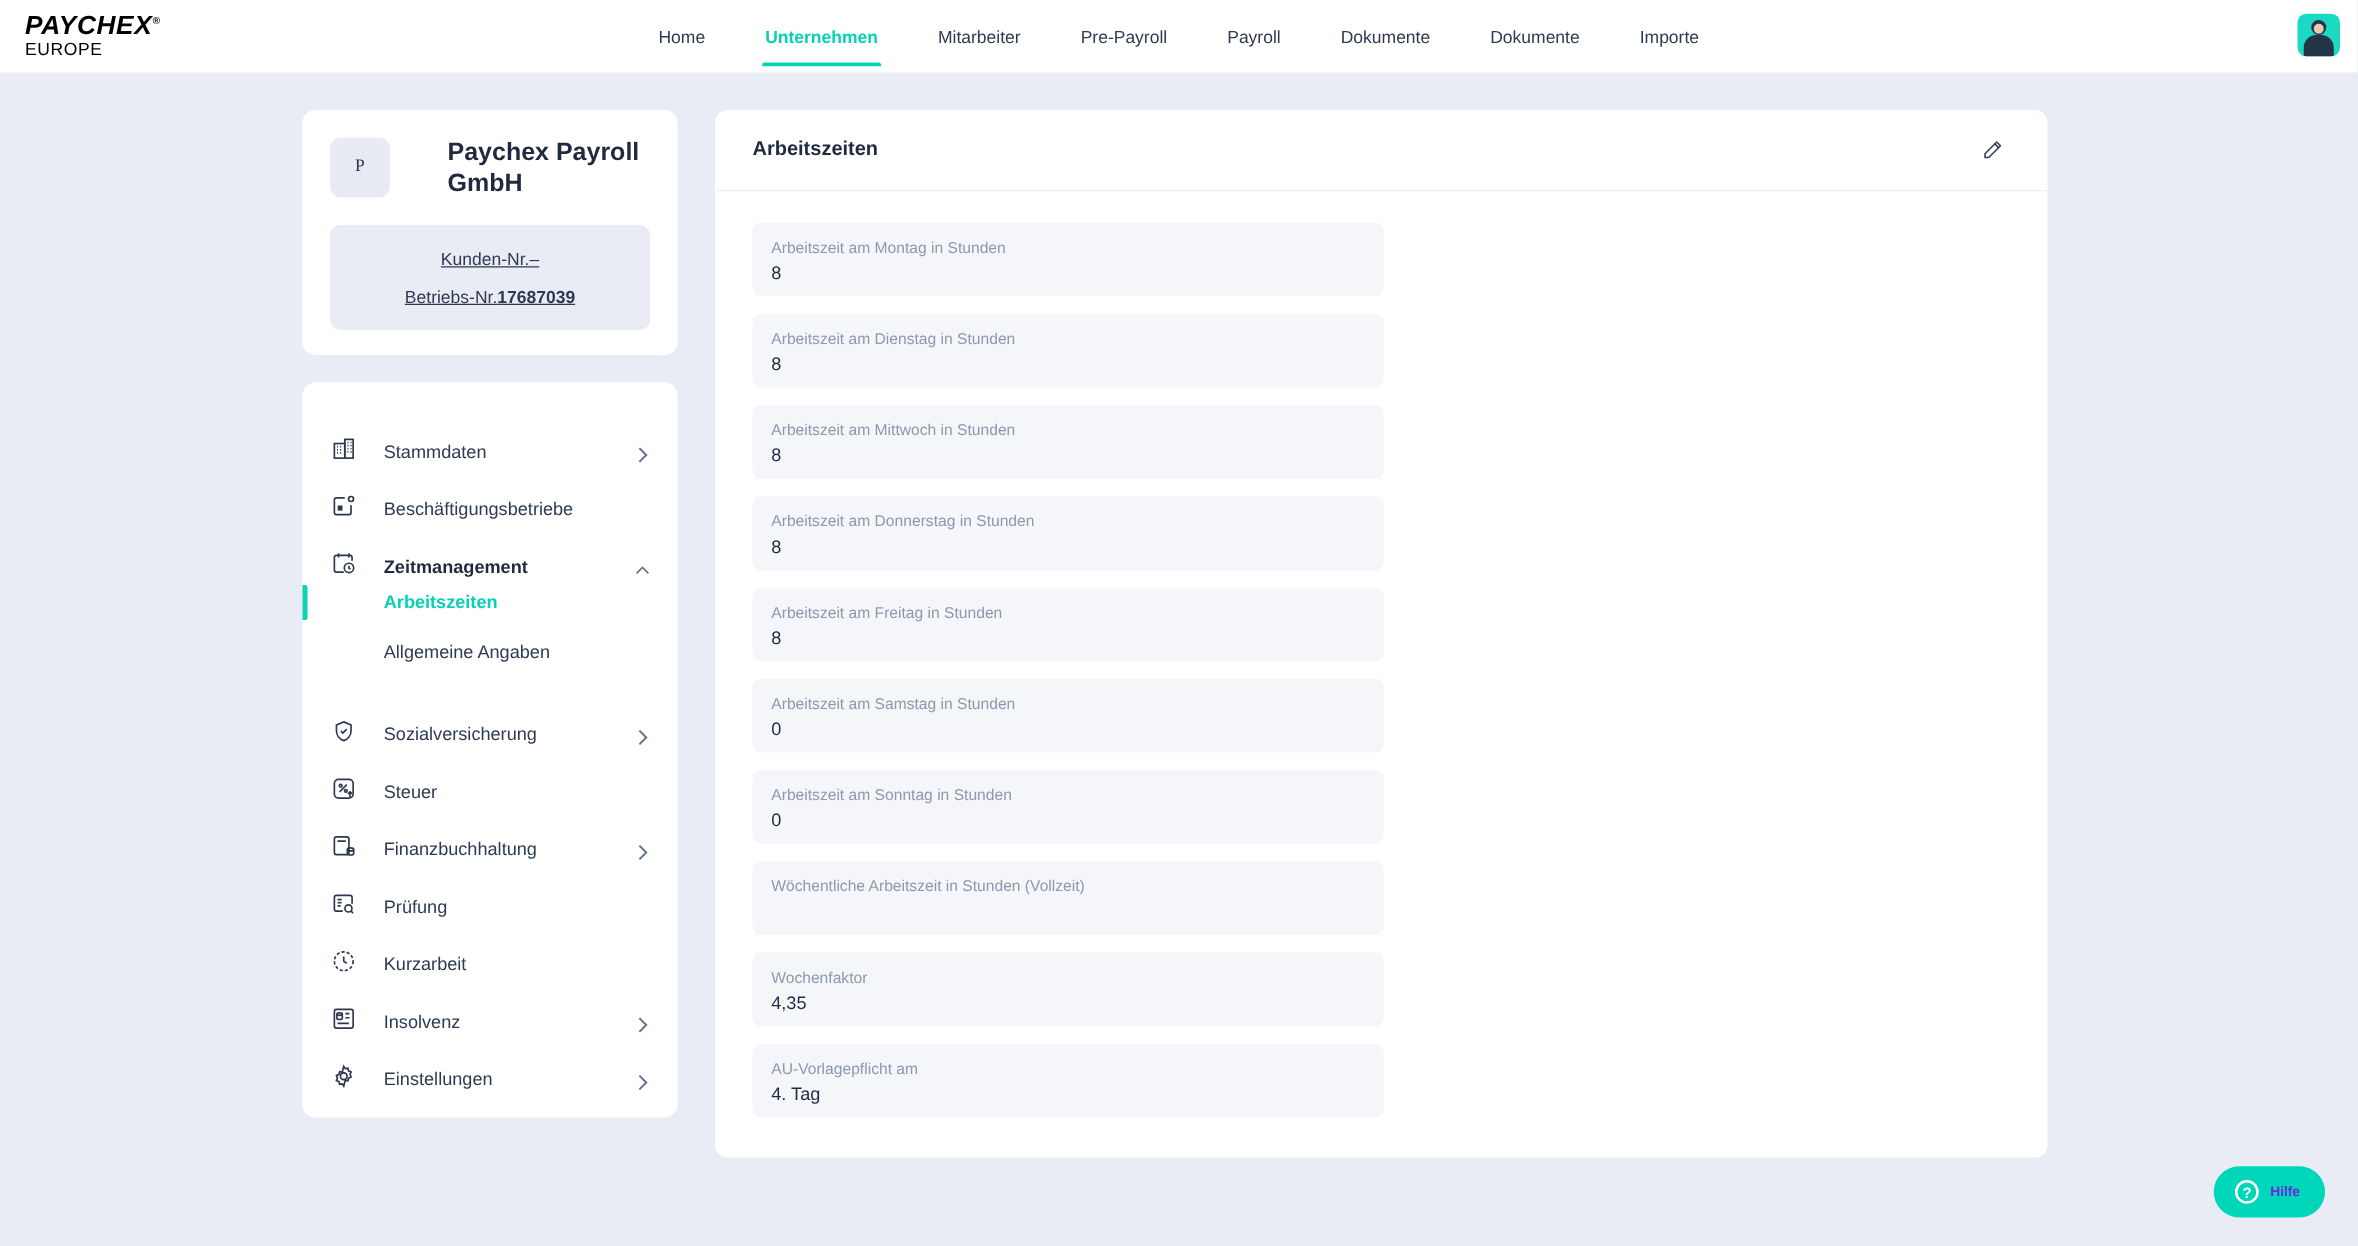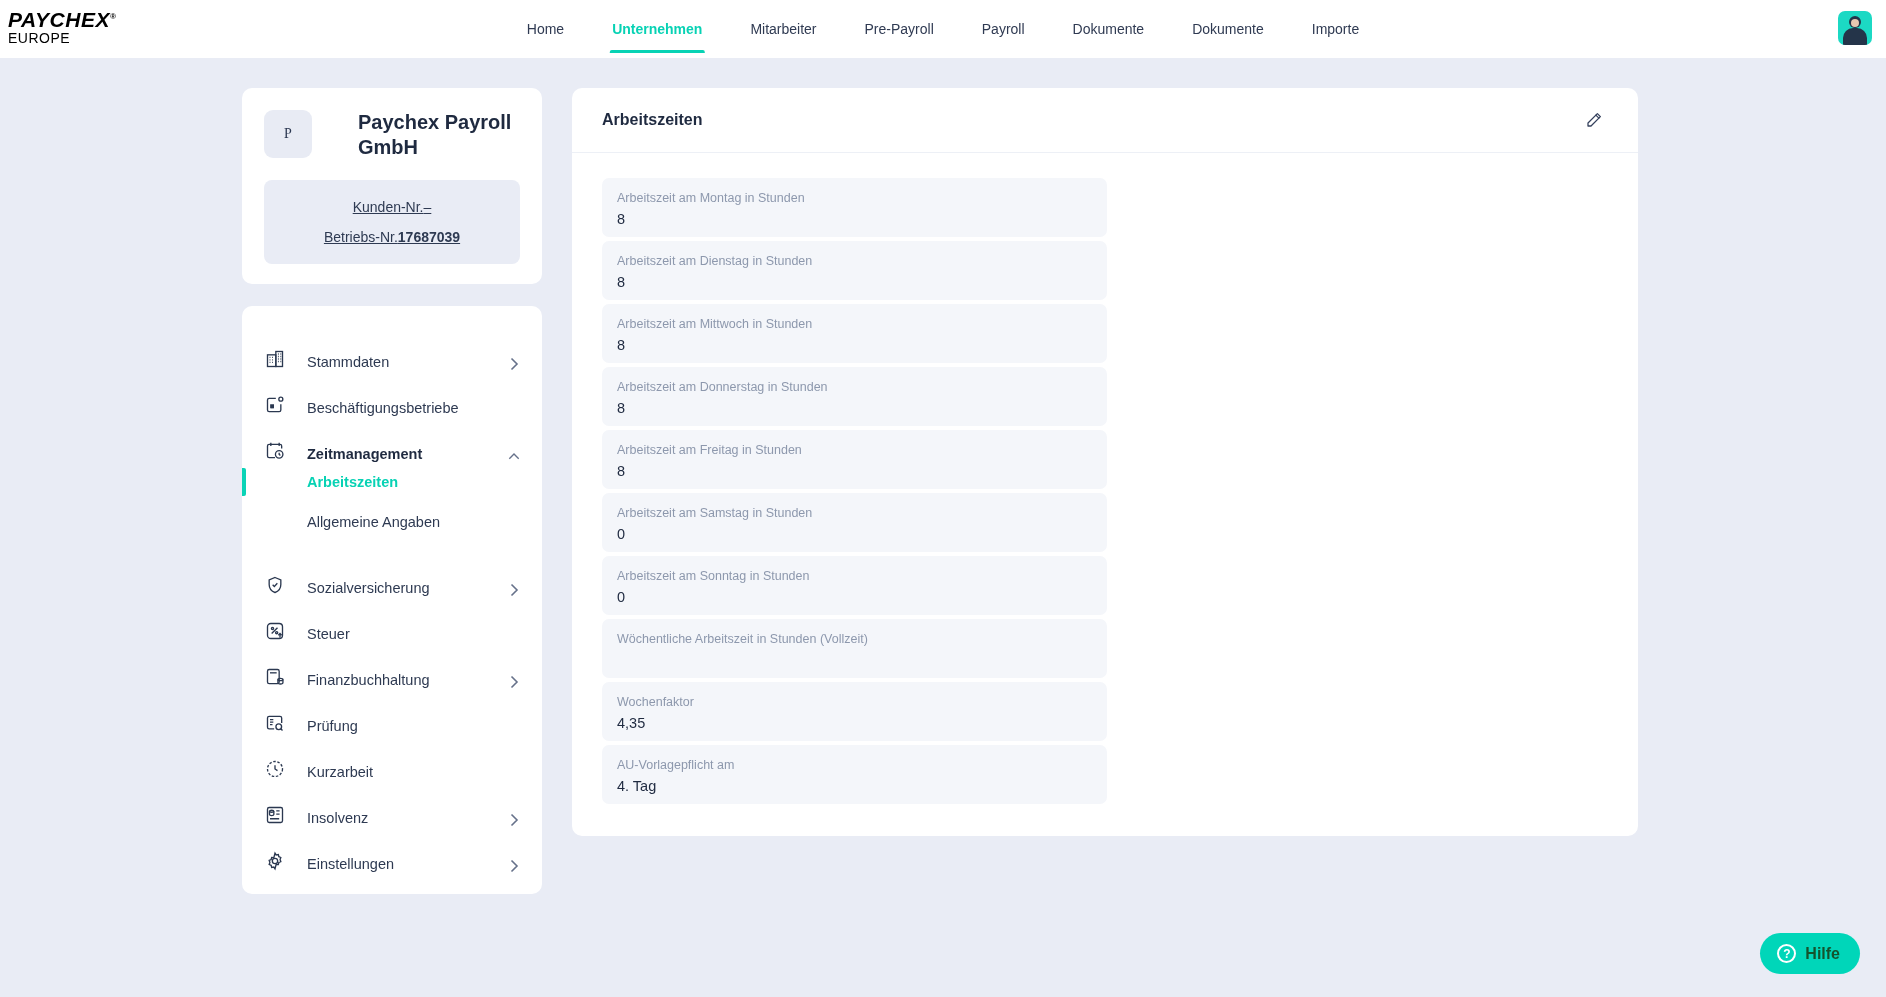--- a/index.html
+++ b/index.html
@@ -13,21 +13,21 @@
   
   .topbar {
     position: relative;
     height: 58px;
     background: #ffffff;
     display: flex;
     align-items: center;
   }
   .logo {
     position: absolute;
-    left: 8px; top: 6px;
+    left: 20px; top: 6px;
     width: 130px;
   }
   .logo-main {
     font-size: 21px;
     font-weight: bold;
     font-style: italic;
     letter-spacing: 0.5px;
     color: #000;
     line-height: 21px;
   }
@@ -220,21 +220,21 @@
   }
   .edit-btn {
     width: 24px; height: 24px;
     display: flex; align-items: center; justify-content: center;
     color: #34405c;
     cursor: pointer;
   }
   .fields {
     display: flex;
     flex-wrap: wrap;
-    gap: 4px 27px;
+    gap: 14px 27px;
     padding: 25px 30px 32px 30px;
   }
   .field {
     width: 505px;
     background: #f4f6fa;
     border-radius: 7px;
     padding: 13px 15px 12px 15px;
     height: 59px;
   }
   .field .f-label {
@@ -267,22 +267,22 @@
     width: 19px; height: 19px;
     border: 2px solid #fff;
     border-radius: 50%;
     color: #fff;
     font-size: 12px;
     font-weight: bold;
     display: flex; align-items: center; justify-content: center;
     line-height: 1;
   }
   .help .htxt {
-    color: #14532d;
-    font-size: 16px;
+    color: #6d28d9;
+    font-size: 11px;
     font-weight: bold;
   }
   svg { display: block; }
 </style>
 </head>
 <body>
 
 <div class="topbar">
 
   <div class="logo">

